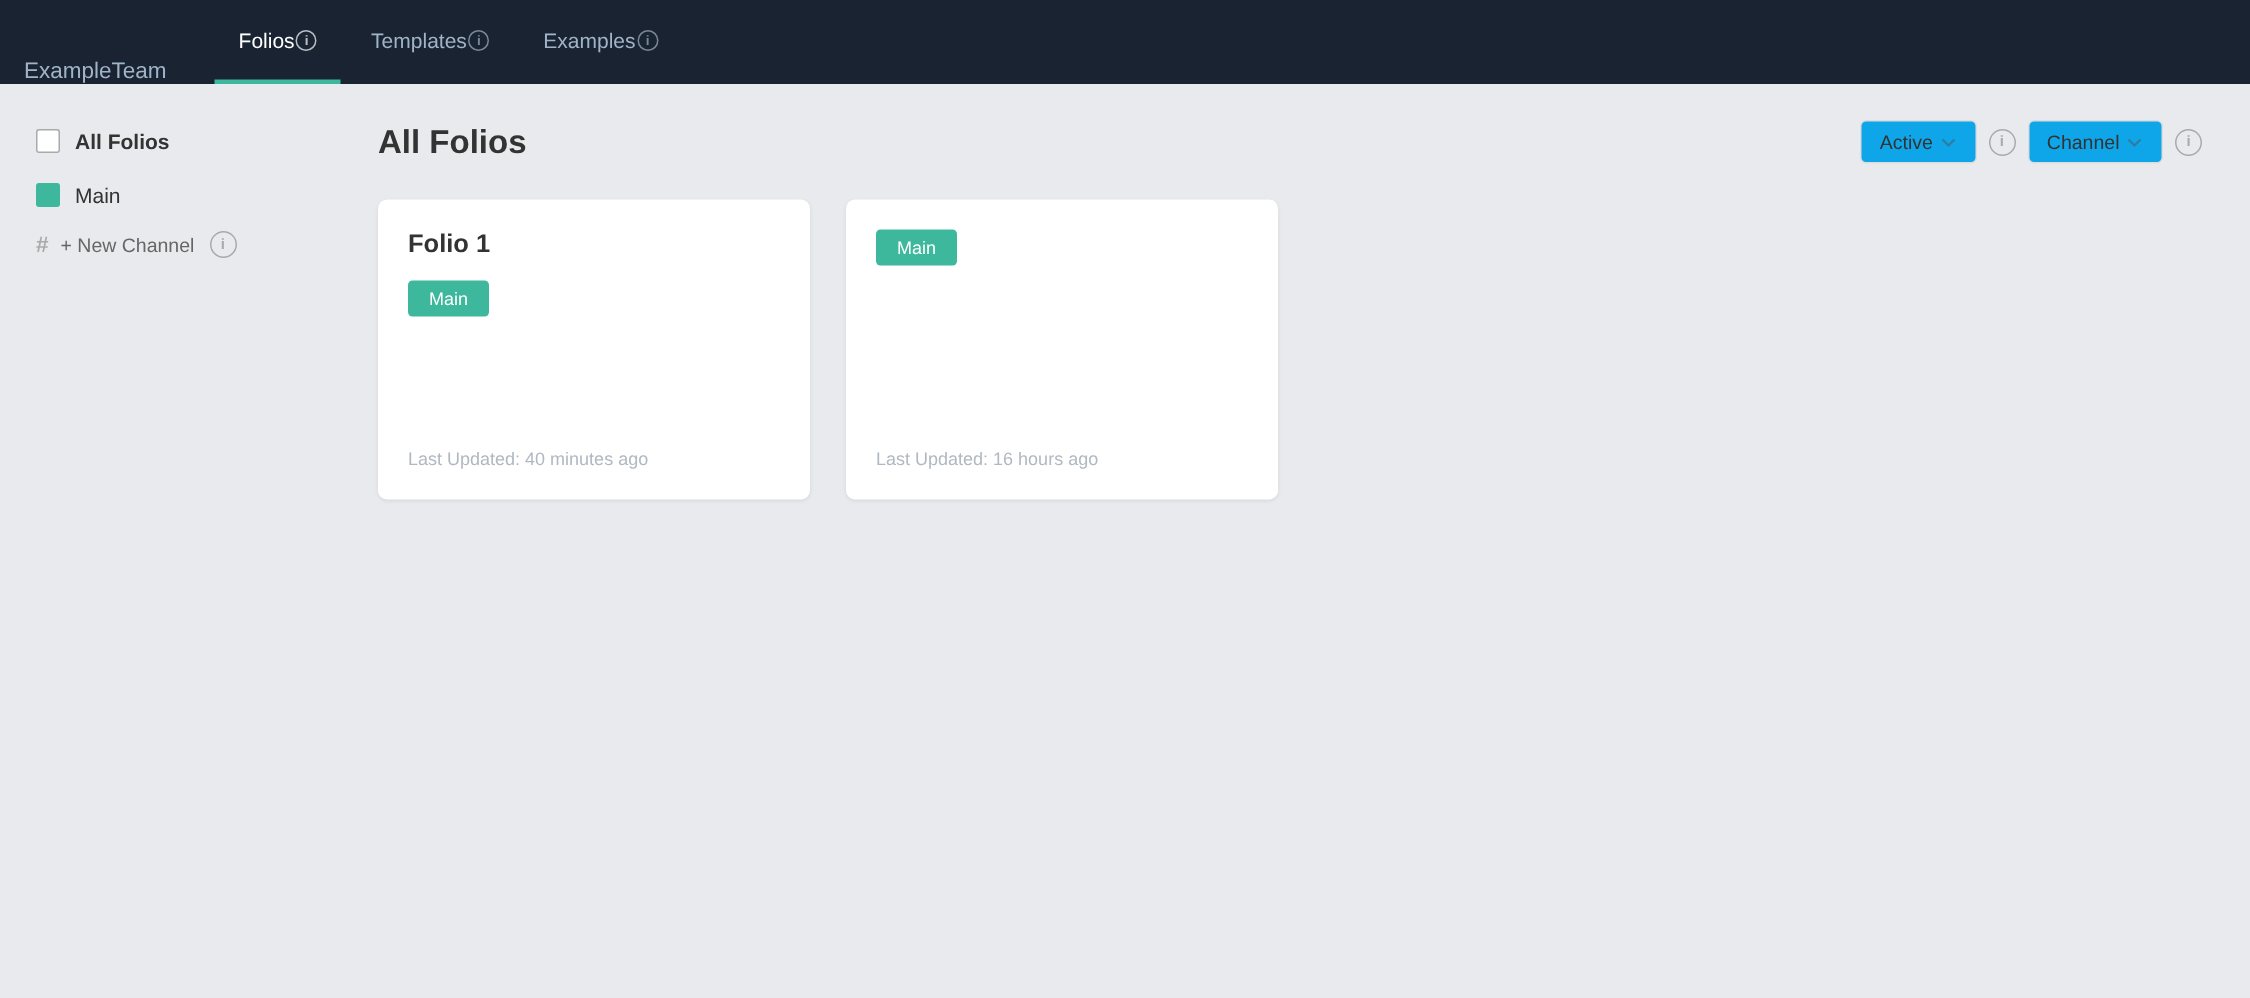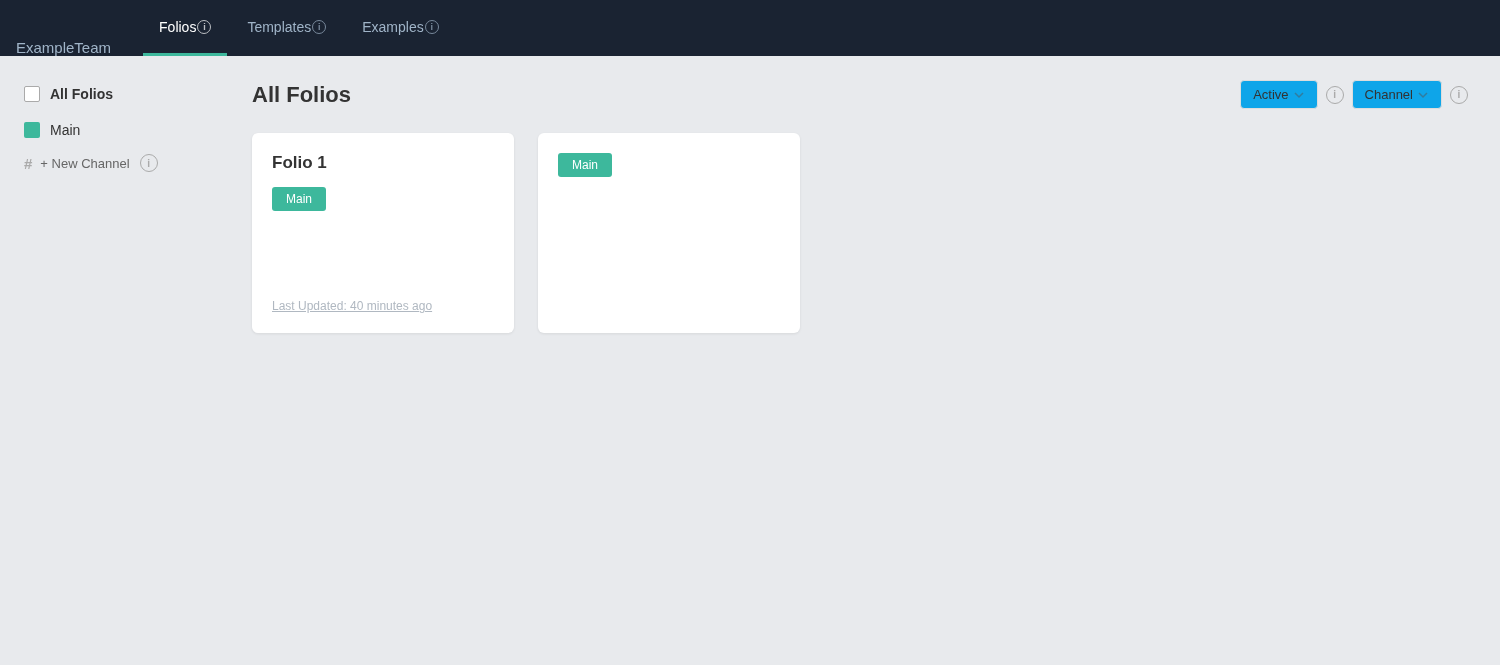--- a/index.html
+++ b/index.html
@@ -226,21 +226,21 @@
       cursor: pointer;
     }
 
     
     .folios-grid {
       display: flex;
       gap: 24px;
       flex-wrap: wrap;
     }
     .folio-card {
-      width: 262px;
+      width: 288px;
       min-height: 200px;
       background: #fff;
       border-radius: 6px;
       padding: 20px;
       display: flex;
       flex-direction: column;
       justify-content: space-between;
       box-shadow: 0 1px 3px rgba(0,0,0,0.08);
       cursor: pointer;
       gap: 44px;
@@ -258,21 +258,20 @@
       font-size: 12px;
       font-weight: 500;
       padding: 5px 14px;
       border-radius: 3px;
     }
     .folio-updated {
       font-size: 12px;
       color: #b0b8c1;
       margin-top: auto;
       padding-top: 16px;
-      text-decoration: underline;
     }
   </style>
 </head>
 <body>
 
 <nav class="topnav">
   <span class="topnav-brand">ExampleTeam</span>
   <div class="topnav-tabs">
     <a class="nav-tab active">
       <span>Folios</span>
@@ -335,17 +334,18 @@
           <div class="folio-card-title">Folio 1</div>
           <span class="folio-tag">Main</span>
         </div>
         <div class="folio-updated">Last Updated: 40 minutes ago</div>
       </div>
 
       <div class="folio-card">
         <div>
           <span class="folio-tag">Main</span>
         </div>
+        <div class="folio-updated">Last Updated: 16 hours ago</div>
       </div>
 
     </div>
   </main>
 </div>
 
 </body></html>

